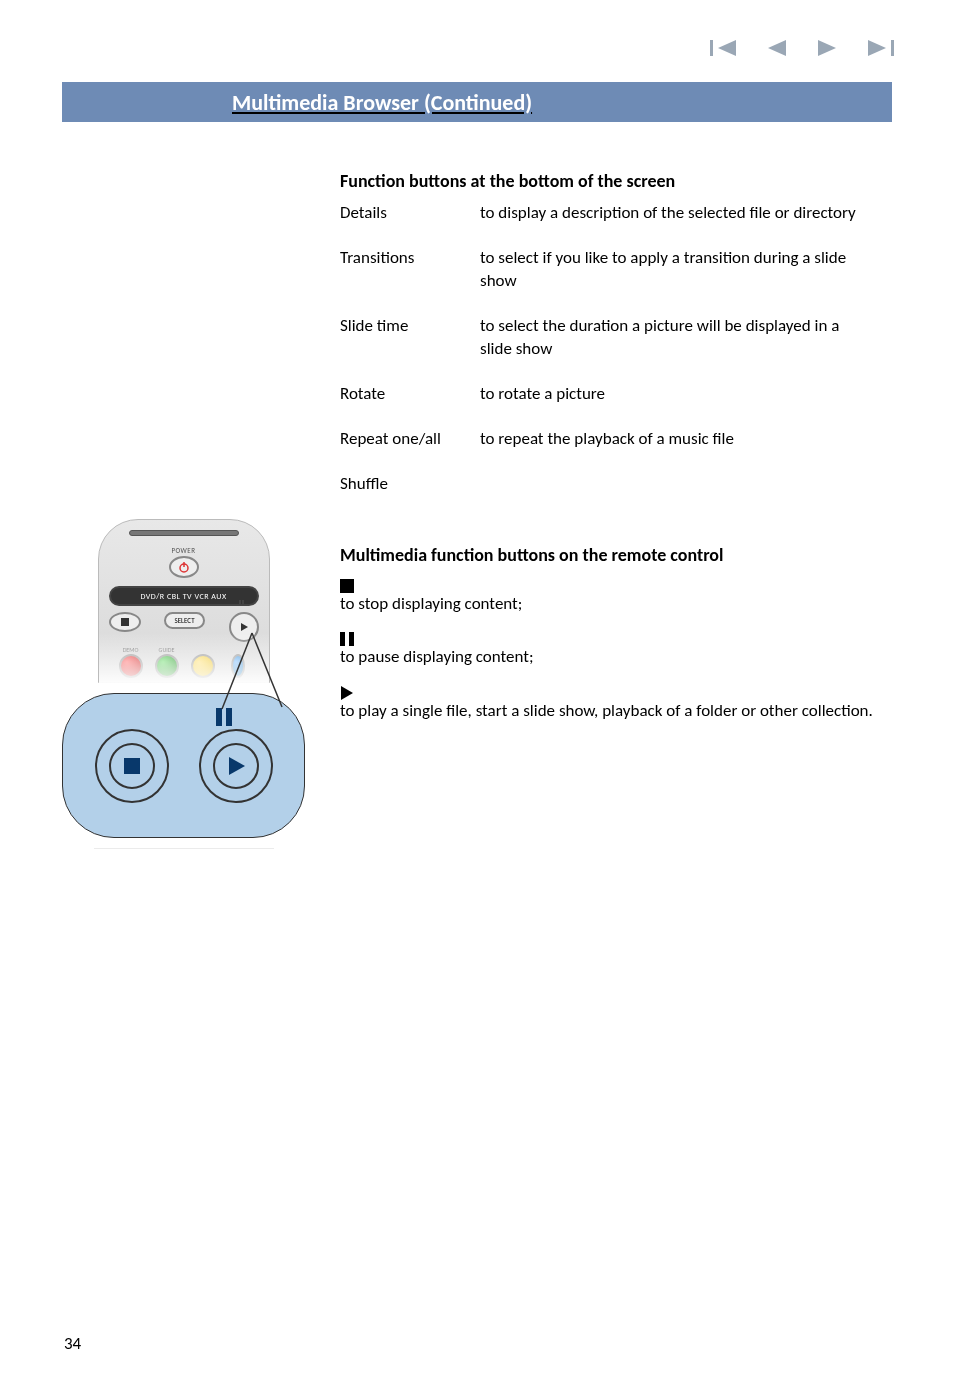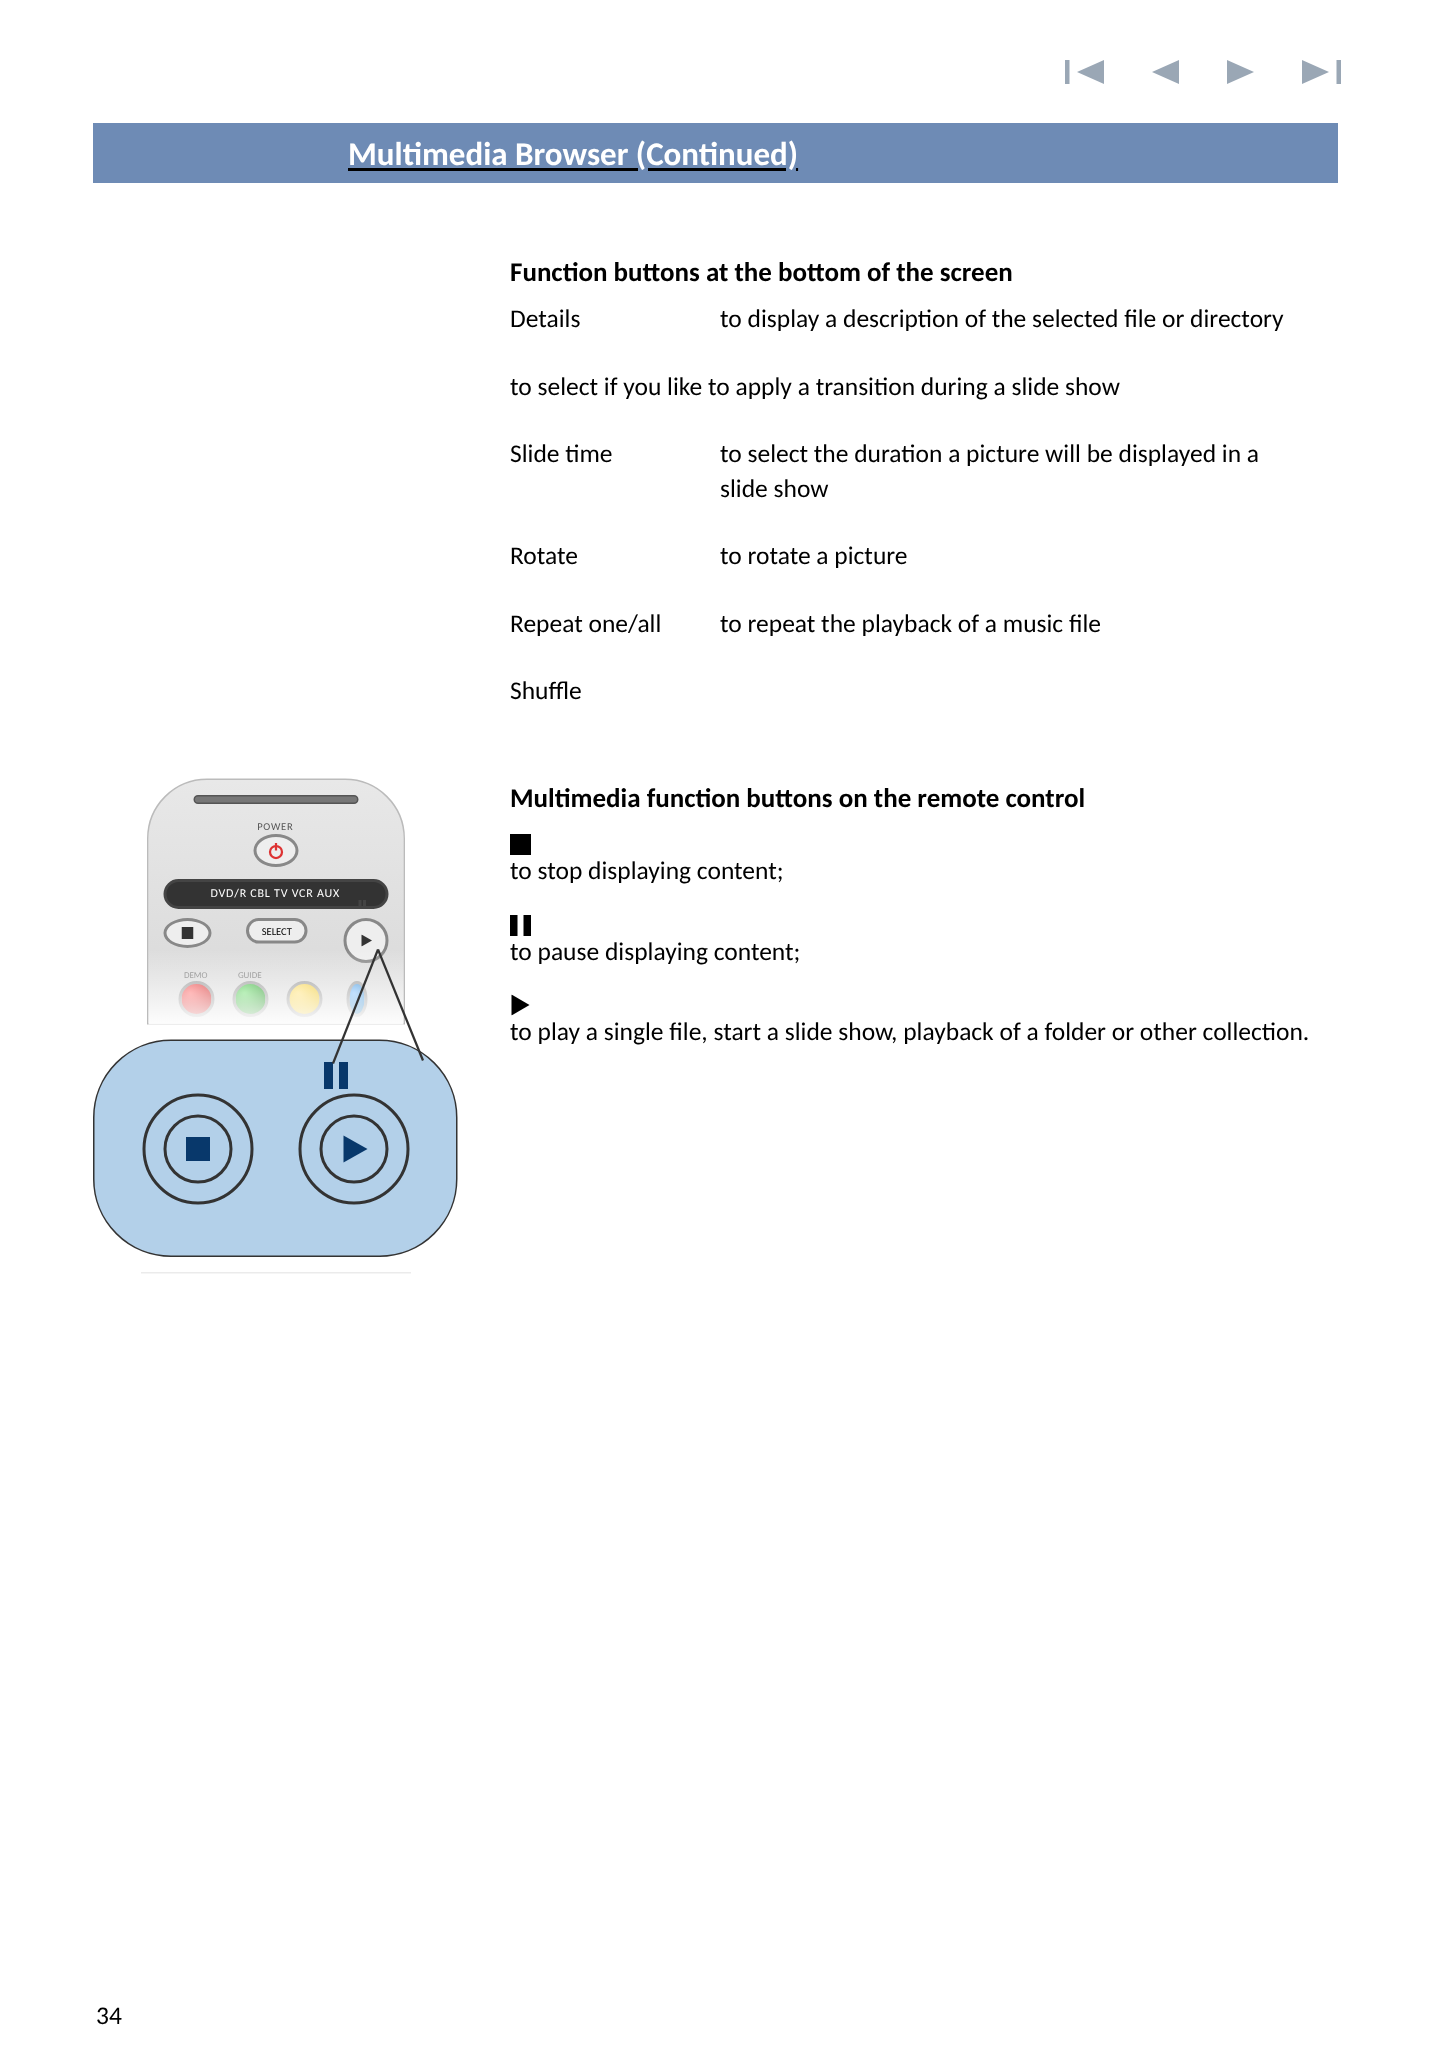--- a/index.html
+++ b/index.html
@@ -266,20 +266,21 @@
 
 <div class="content">
 
   <div class="section-heading">Function buttons at the bottom of the screen</div>
 
   <div class="fb-row">
     <div class="fb-label">Details</div>
     <div class="fb-desc">to display a description of the selected file or directory</div>
   </div>
   <div class="fb-row">
+    <div class="fb-label">Transitions</div>
     <div class="fb-desc">to select if you like to apply a transition during a slide show</div>
   </div>
   <div class="fb-row">
     <div class="fb-label">Slide time</div>
     <div class="fb-desc">to select the duration a picture will be displayed in a slide show</div>
   </div>
   <div class="fb-row">
     <div class="fb-label">Rotate</div>
     <div class="fb-desc">to rotate a picture</div>
   </div>

